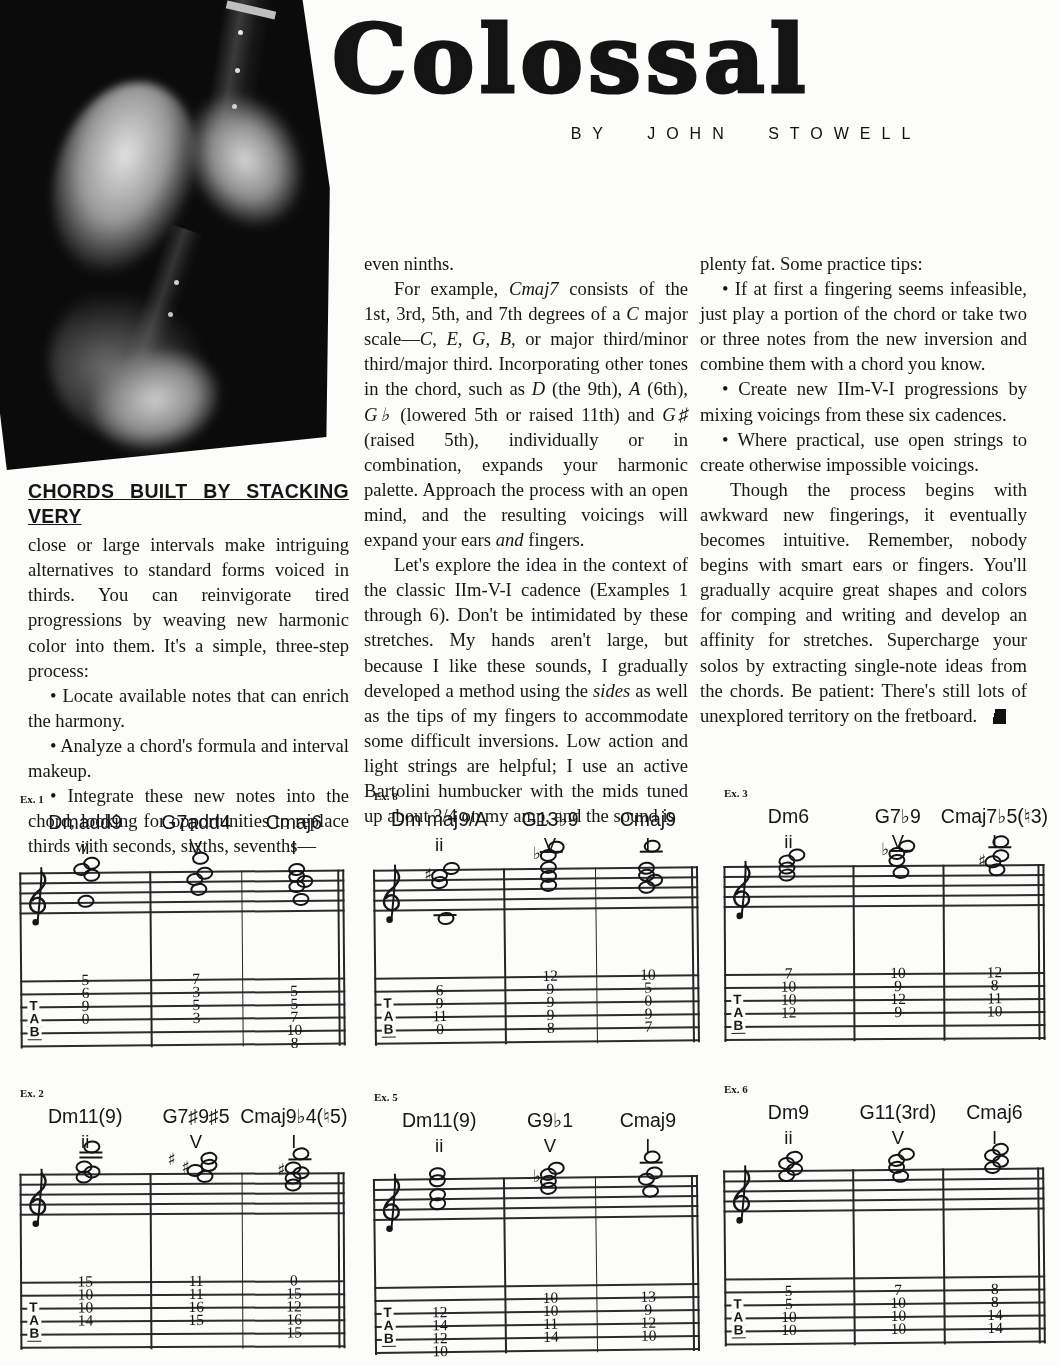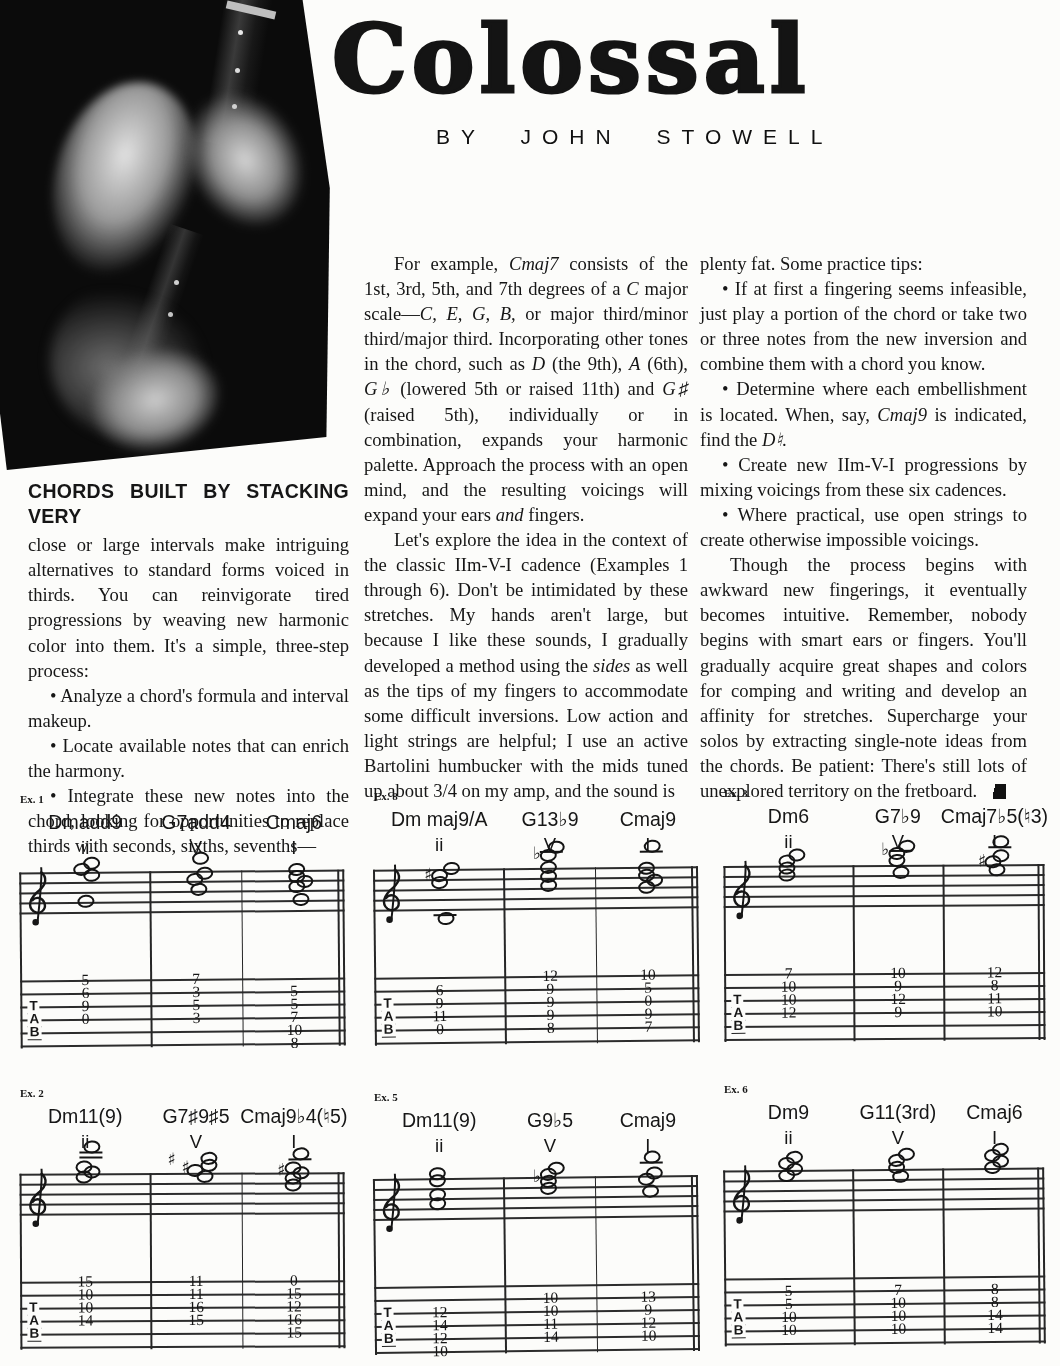--- a/index.html
+++ b/index.html
@@ -27,30 +27,30 @@
         background:linear-gradient(90deg,rgba(0,0,0,0),#343434 45%,#141414 80%,rgba(0,0,0,0));}
   .head-bar{left:226px;top:6px;width:50px;height:8px;background:#bfbfbf;transform:rotate(13deg);}
   .dots{left:238px;top:30px;width:5px;height:5px;border-radius:50%;background:#e8e8e8;
         box-shadow:-3px 38px 0 #ddd,-6px 74px 0 #d0d0d0, -64px 250px 0 #cfcfcf,-70px 282px 0 #c4c4c4;}
 
   
   .title-block{position:absolute;left:332px;top:12px;width:724px;}
   .title-line{font-family:"DejaVu Serif",serif;font-weight:700;font-size:94px;line-height:1.01;
         letter-spacing:5px;color:#141414;-webkit-text-stroke:3.2px #141414;}
   .title-line2{margin-left:88px;}
-  .byline{margin:18px 0 0 104px;font-family:"Liberation Sans",sans-serif;font-size:21px;
-        letter-spacing:11px;word-spacing:18px;color:#101010;}
+  .byline{margin:18px 0 0 104px;font-family:"Liberation Sans",sans-serif;font-size:16px;
+        letter-spacing:11px;word-spacing:18px;color:#101010;text-align:center;}
 
   
   .col{position:absolute;text-align:justify;font-size:18.6px;line-height:25.1px;}
   #col1{left:28px;top:479px;width:321px;}
   #col2{left:364px;top:251px;width:324px;}
   #col3{left:700px;top:251px;width:327px;}
   .lead{font-family:"Liberation Sans",sans-serif;font-weight:700;font-size:19.5px;
-        letter-spacing:.3px;margin:0 0 3px 0;}
+        letter-spacing:.3px;margin:0 0 3px 0;text-decoration:underline;}
   .para{margin:0;}
   .para.indent{text-indent:30px;}
   .para.bullet{text-indent:22px;}
   .endmark{display:inline-block;width:13px;height:15px;margin-left:16px;vertical-align:-2px;
         background:linear-gradient(105deg,#fcfcfa 0 15%,#111 15%);}
 
   
   .example{position:absolute;}
   .ex1{left:20px;top:793px;width:326px;}
   .ex2{left:374px;top:790px;width:326px;}
@@ -99,32 +99,32 @@
   </div>
 
   <div class="title-block">
     <div class="title-line">Colossal</div>
     <div class="byline">BY JOHN STOWELL</div>
   </div>
 
   <div class="col" id="col1">
     <h2 class="lead">CHORDS BUILT BY STACKING VERY</h2>
   <p class="para flush">close or large intervals make intriguing alternatives to standard forms voiced in thirds. You can reinvigorate tired progressions by weaving new harmonic color into them. It's a simple, three-step process:</p>
+      <p class="para bullet">• Locate available notes that can enrich the harmony.</p>
       <p class="para bullet">• Analyze a chord's formula and interval makeup.</p>
-      <p class="para bullet">• Locate available notes that can enrich the harmony.</p>
       <p class="para bullet">• Integrate these new notes into the chord, looking for opportunities to replace thirds with seconds, sixths, sevenths—</p>
     </div>
   <div class="col" id="col2">
+      <p class="para flush">even ninths.</p>
       <p class="para indent">For example, <i>Cmaj7</i> consists of the 1st, 3rd, 5th, and 7th degrees of a <i>C</i> major scale—<i>C, E, G, B,</i> or major third/minor third/major third. Incorporating other tones in the chord, such as <i>D</i> (the 9th), <i>A</i> (6th), <i>G♭</i> (lowered 5th or raised 11th) and <i>G♯</i> (raised 5th), individually or in combination, expands your harmonic palette. Approach the process with an open mind, and the resulting voicings will expand your ears <i>and</i> fingers.</p>
       <p class="para indent">Let's explore the idea in the context of the classic IIm-V-I cadence (Examples 1 through 6). Don't be intimidated by these stretches. My hands aren't large, but because I like these sounds, I gradually developed a method using the <i>sides</i> as well as the tips of my fingers to accommodate some difficult inversions. Low action and light strings are helpful; I use an active Bartolini humbucker with the mids tuned up about 3/4 on my amp, and the sound is</p>
     </div>
   <div class="col" id="col3">
       <p class="para flush">plenty fat. Some practice tips:</p>
       <p class="para bullet">• If at first a fingering seems infeasible, just play a portion of the chord or take two or three notes from the new inversion and combine them with a chord you know.</p>
-      <p class="para bullet">• Determine where each embellishment is located. When, say, <i>Cmaj9</i> is indicated, find the <i>D♮</i>.</p>
       <p class="para bullet">• Create new IIm-V-I progressions by mixing voicings from these six cadences.</p>
       <p class="para bullet">• Where practical, use open strings to create otherwise impossible voicings.</p>
       <p class="para indent">Though the process begins with awkward new fingerings, it eventually becomes intuitive. Remember, nobody begins with smart ears or fingers. You'll gradually acquire great shapes and colors for comping and writing and develop an affinity for stretches. Supercharge your solos by extracting single-note ideas from the chords. Be patient: There's still lots of unexplored territory on the fretboard.<span class="endmark"></span></p>
     </div>
 
   <div id="examples">
       <div class="example ex1">
         <div class="ex-label">Ex. 1</div>
         <div class="heads">
           <div class="chord-head" style="left: 20%;">
@@ -416,21 +416,21 @@
         </div>
       </div>
       <div class="example ex5 row2">
         <div class="ex-label">Ex. 5</div>
         <div class="heads">
           <div class="chord-head" style="left: 20%;">
             <div class="chord-symbol">Dm11(9)</div>
             <div class="chord-numeral">ii</div>
           </div>
           <div class="chord-head" style="left: 54%;">
-            <div class="chord-symbol">G9♭5</div>
+            <div class="chord-symbol">G9♭1</div>
             <div class="chord-numeral">V</div>
           </div>
           <div class="chord-head" style="left: 84%;">
             <div class="chord-symbol">Cmaj9</div>
             <div class="chord-numeral">I</div>
           </div>
         </div>
         <div class="staves">
           <div class="sline" style="top: 8px;"></div>
           <div class="sline" style="top: 18px;"></div>

